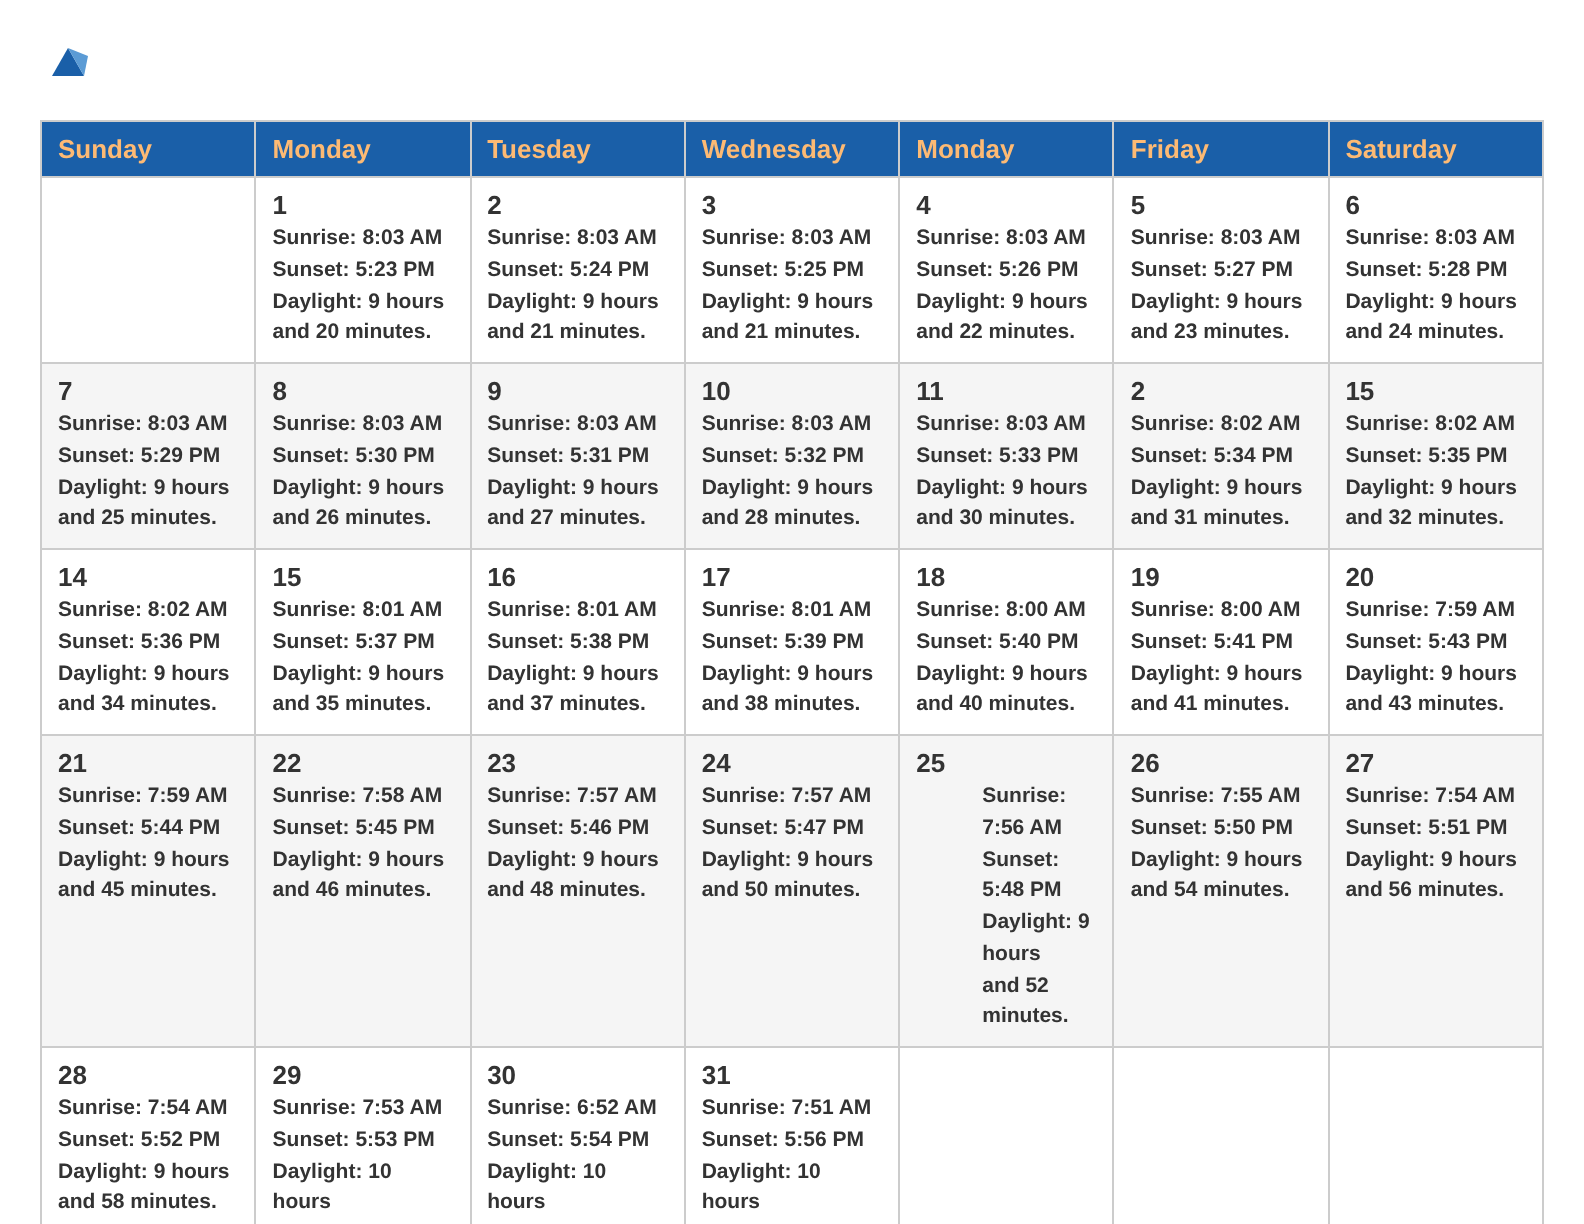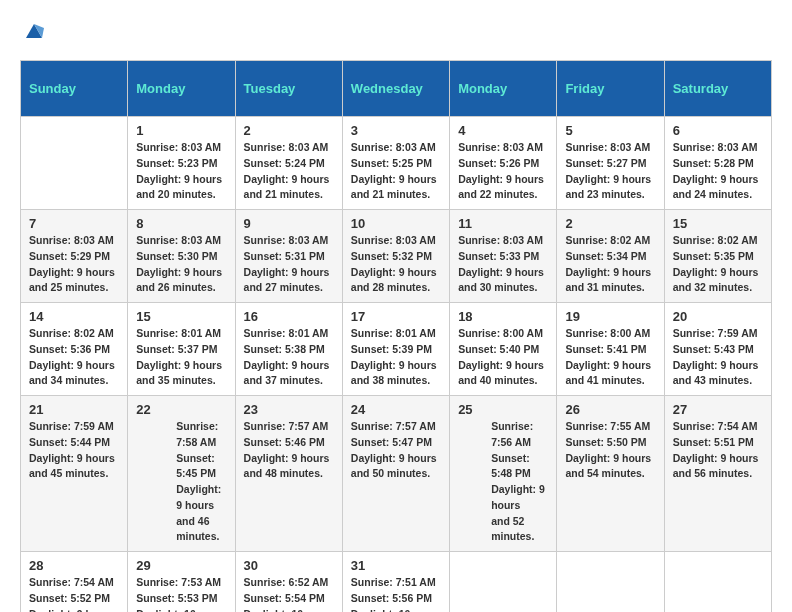--- a/index.html
+++ b/index.html
@@ -46,23 +46,23 @@
       font-size: 16px;
       color: #555;
     }
     table {
       width: 100%;
       border-collapse: collapse;
       table-layout: fixed;
     }
     th {
       background-color: #1a5fa8;
-      color: #5eead4;
+      color: #fdba74;
       text-align: left;
-      padding: 20px 8px;
+      padding: 6px 8px;
       font-size: 13px;
       font-weight: bold;
       border: 1px solid #ccc;
     }
     td {
       border: 1px solid #ccc;
       vertical-align: top;
       padding: 6px 8px;
       height: 90px;
       font-size: 11px;
@@ -276,21 +276,21 @@
       <tr>
         <td>
           <div class="day-num">21</div>
           <div class="day-info" style="white-space: pre-line;">Sunrise: 7:59 AM
 Sunset: 5:44 PM
 Daylight: 9 hours
 and 45 minutes.</div>
         </td>
         <td>
           <div class="day-num">22</div>
-          <div class="day-info" style="white-space: pre-line; margin-left: 40px;">Sunrise: 7:58 AM
+          <div class="day-info" style="white-space: pre-line;">Sunrise: 7:58 AM
 Sunset: 5:45 PM
 Daylight: 9 hours
 and 46 minutes.</div>
         </td>
         <td>
           <div class="day-num">23</div>
           <div class="day-info" style="white-space: pre-line;">Sunrise: 7:57 AM
 Sunset: 5:46 PM
 Daylight: 9 hours
 and 48 minutes.</div>

